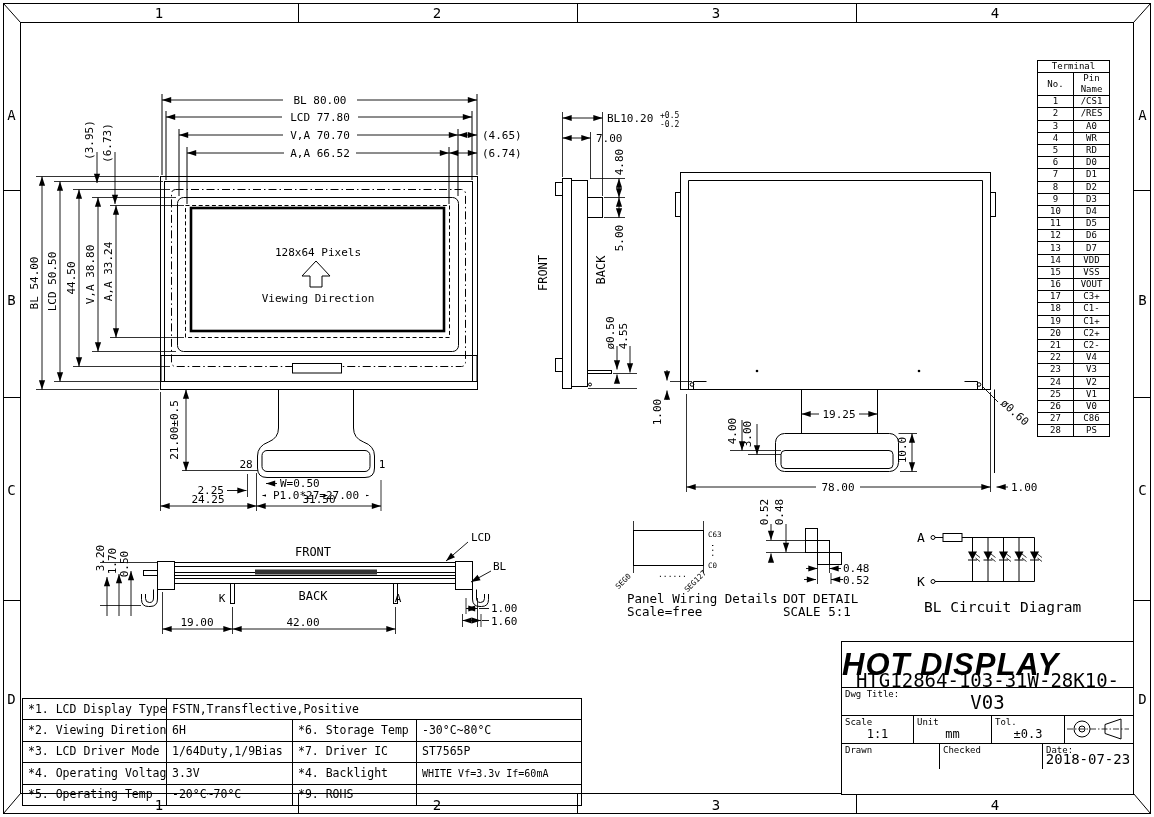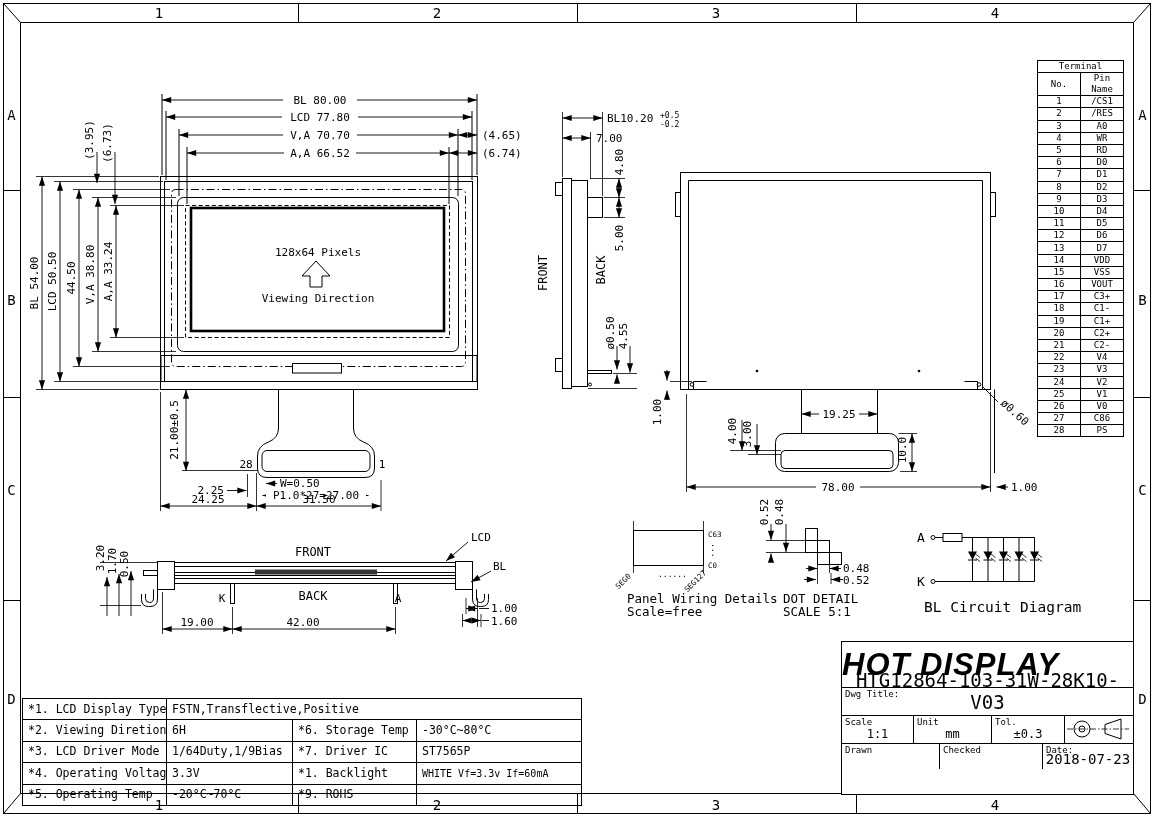--- a/index.html
+++ b/index.html
@@ -20,21 +20,21 @@
   .t7{font-size:7.5px;}
   .t8{font-size:8px;}
   .t12{font-size:12px;}
   .t125{font-size:12.5px;}
   .t13{font-size:13px;}
   .t14{font-size:14.5px;}
   .tz{font-size:14px;}
   .bg{fill:#fff;stroke:none;}
   table{border-collapse:collapse;table-layout:fixed;}
   
-  #terminal{position:absolute;left:1037px;top:60px;width:87px;font-size:9px;line-height:11px;}
+  #terminal{position:absolute;left:1037px;top:60px;width:73px;font-size:9px;line-height:11px;}
   #terminal td,#terminal th{border:1px solid #000;padding:0;text-align:center;height:11.2px;overflow:hidden;font-weight:normal;}
   #terminal .no{width:22px;}
   
   #spec{position:absolute;left:22px;top:698px;width:559px;font-size:11.5px;line-height:13px;}
   #spec td{border:1px solid #000;height:20.4px;padding:0 0 0 5px;overflow:hidden;white-space:nowrap;}
   #spec .small{font-size:10px;margin-top:35px;}
   
   #tblock{position:absolute;left:841px;top:641px;width:293px;height:154px;border:1px solid #000;box-sizing:border-box;background:#fff;}
   .tb-row{position:relative;box-sizing:border-box;border-bottom:1px solid #000;display:flex;}
   .tb-cell{position:relative;box-sizing:border-box;height:100%;}
@@ -572,21 +572,21 @@
   </tr>
   <tr>
     <td>*3. LCD Driver Mode</td>
     <td>1/64Duty,1/9Bias</td>
     <td>*7. Driver IC</td>
     <td>ST7565P</td>
   </tr>
   <tr>
     <td>*4. Operating Voltage</td>
     <td>3.3V</td>
-    <td>*1. Backlight</td>
+    <td>*4. Backlight</td>
     <td class="small">WHITE Vf=3.3v If=60mA</td>
   </tr>
   <tr>
     <td>*5. Operating Temp</td>
     <td>-20°C~70°C</td>
     <td>*9. ROHS</td>
     <td></td>
   </tr>
 </tbody>
     </table>

